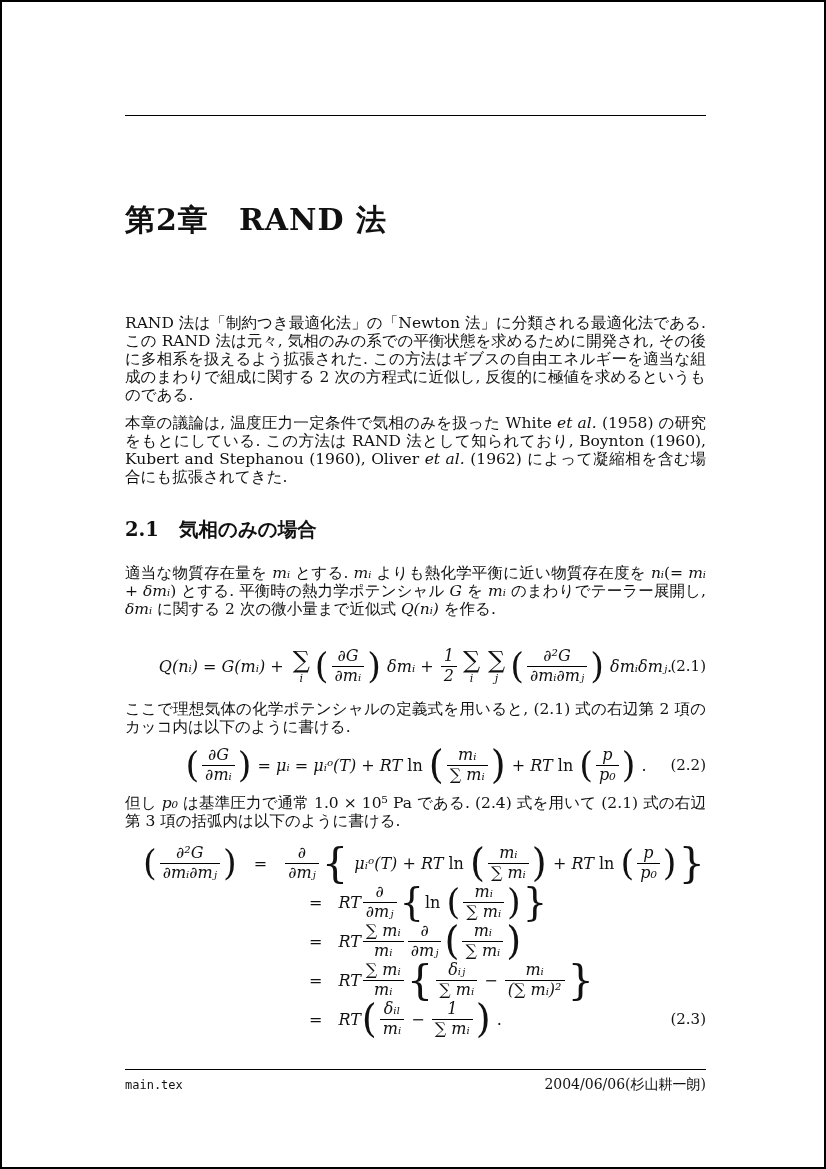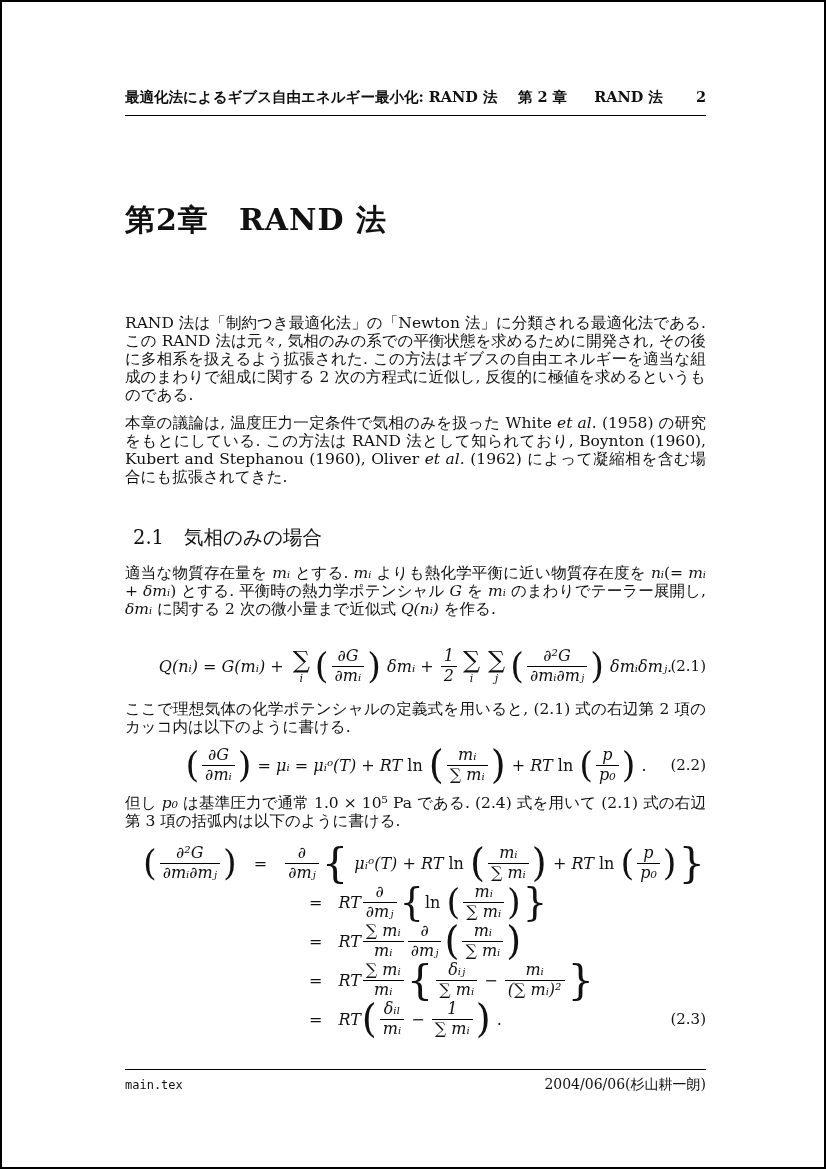--- a/index.html
+++ b/index.html
@@ -33,22 +33,22 @@
   .para{position:absolute;left:123px;width:581px;margin:0;
     font-size:15.5px;line-height:18px;text-align:justify;}
   .p1{top:312px;}
   .p2{top:412px;}
   .p3{top:562px;}
   .p4{top:698px;}
   .p5{top:792px;}
   .it{font-style:italic;}
 
   
-  .section{position:absolute;top:514px;left:123px;margin:8px;
-    font-size:19.5px;font-weight:normal;}
+  .section{position:absolute;top:514px;left:123px;margin:0;
+    font-size:19.5px;font-weight:bold;}
   .section .sname{margin-left:20px;}
 
   
   .eq{position:absolute;left:123px;width:581px;
     display:flex;align-items:center;justify-content:center;
     font-size:16px;}
   .eq1{top:634px;height:60px;}
   .eq2{top:734px;height:58px;}
   .eq-body{display:inline-flex;align-items:center;}
   .eq-num{position:absolute;right:0;top:50%;transform:translateY(-50%);
@@ -77,28 +77,20 @@
     border-top:1.3px solid #000;}
   .footer{position:absolute;top:1074px;left:123px;width:581px;
     display:flex;justify-content:space-between;align-items:baseline;font-size:14px;}
   .f-file{font-family:"DejaVu Sans Mono", monospace;font-size:12px;}
 </style>
 </head>
 <body>
 
 <div class="page">
 
-  <div class="header">
-    <span class="h-left">最適化法によるギブス自由エネルギー最小化: RAND 法</span>
-    <span class="h-right">
-      <span>第 2 章</span>
-      <span class="h-chap-title">RAND 法</span>
-      <span class="h-page">2</span>
-    </span>
-  </div>
   <div class="header-rule"></div>
 
   <h1 class="chapter">
     <span>第2章</span><span class="cname">RAND 法</span>
   </h1>
 
   <p class="para p1">RAND 法は「制約つき最適化法」の「Newton 法」に分類される最適化法である. この RAND 法は元々, 気相のみの系での平衡状態を求めるために開発され, その後に多相系を扱えるよう拡張された. この方法はギブスの自由エネルギーを適当な組成のまわりで組成に関する 2 次の方程式に近似し, 反復的に極値を求めるというものである.</p>
 
   <p class="para p2"><span>本章の議論は, 温度圧力一定条件で気相のみを扱った White </span><span class="it">et al.</span><span> (1958) の研究をもとにしている. この方法は RAND 法として知られており, Boynton (1960), Kubert and Stephanou (1960), Oliver </span><span class="it">et al.</span><span> (1962) によって凝縮相を含む場合にも拡張されてきた.</span></p>
 

